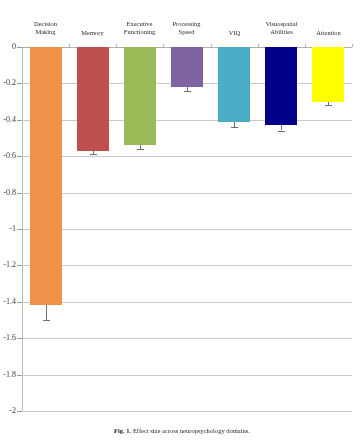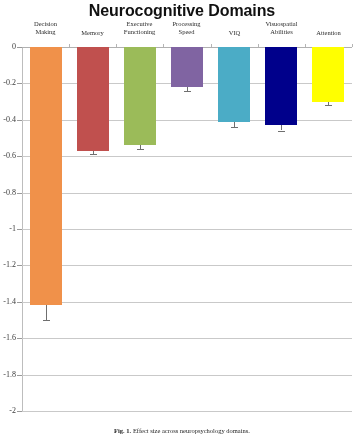--- a/index.html
+++ b/index.html
@@ -115,21 +115,20 @@
     color: #1f1f1f;
     font-family: "Liberation Serif", serif;
   }
   .caption .cap-lead { font-weight: bold; }
 </style>
 </head>
 <body>
 
 <div id="figure">
 
-  <div class="chart-title">Neurocognitive Domains</div>
 
   <div id="axis-y" class="axis-line-y"></div>
 
   <div id="gridlines">
       <div class="gridline zero" style="top: 47px;"></div>
       <div class="tick-mark" style="top: 47px;"></div>
       <div class="gridline" style="top: 83px;"></div>
       <div class="tick-mark" style="top: 83px;"></div>
       <div class="gridline" style="top: 120px;"></div>
       <div class="tick-mark" style="top: 120px;"></div>

